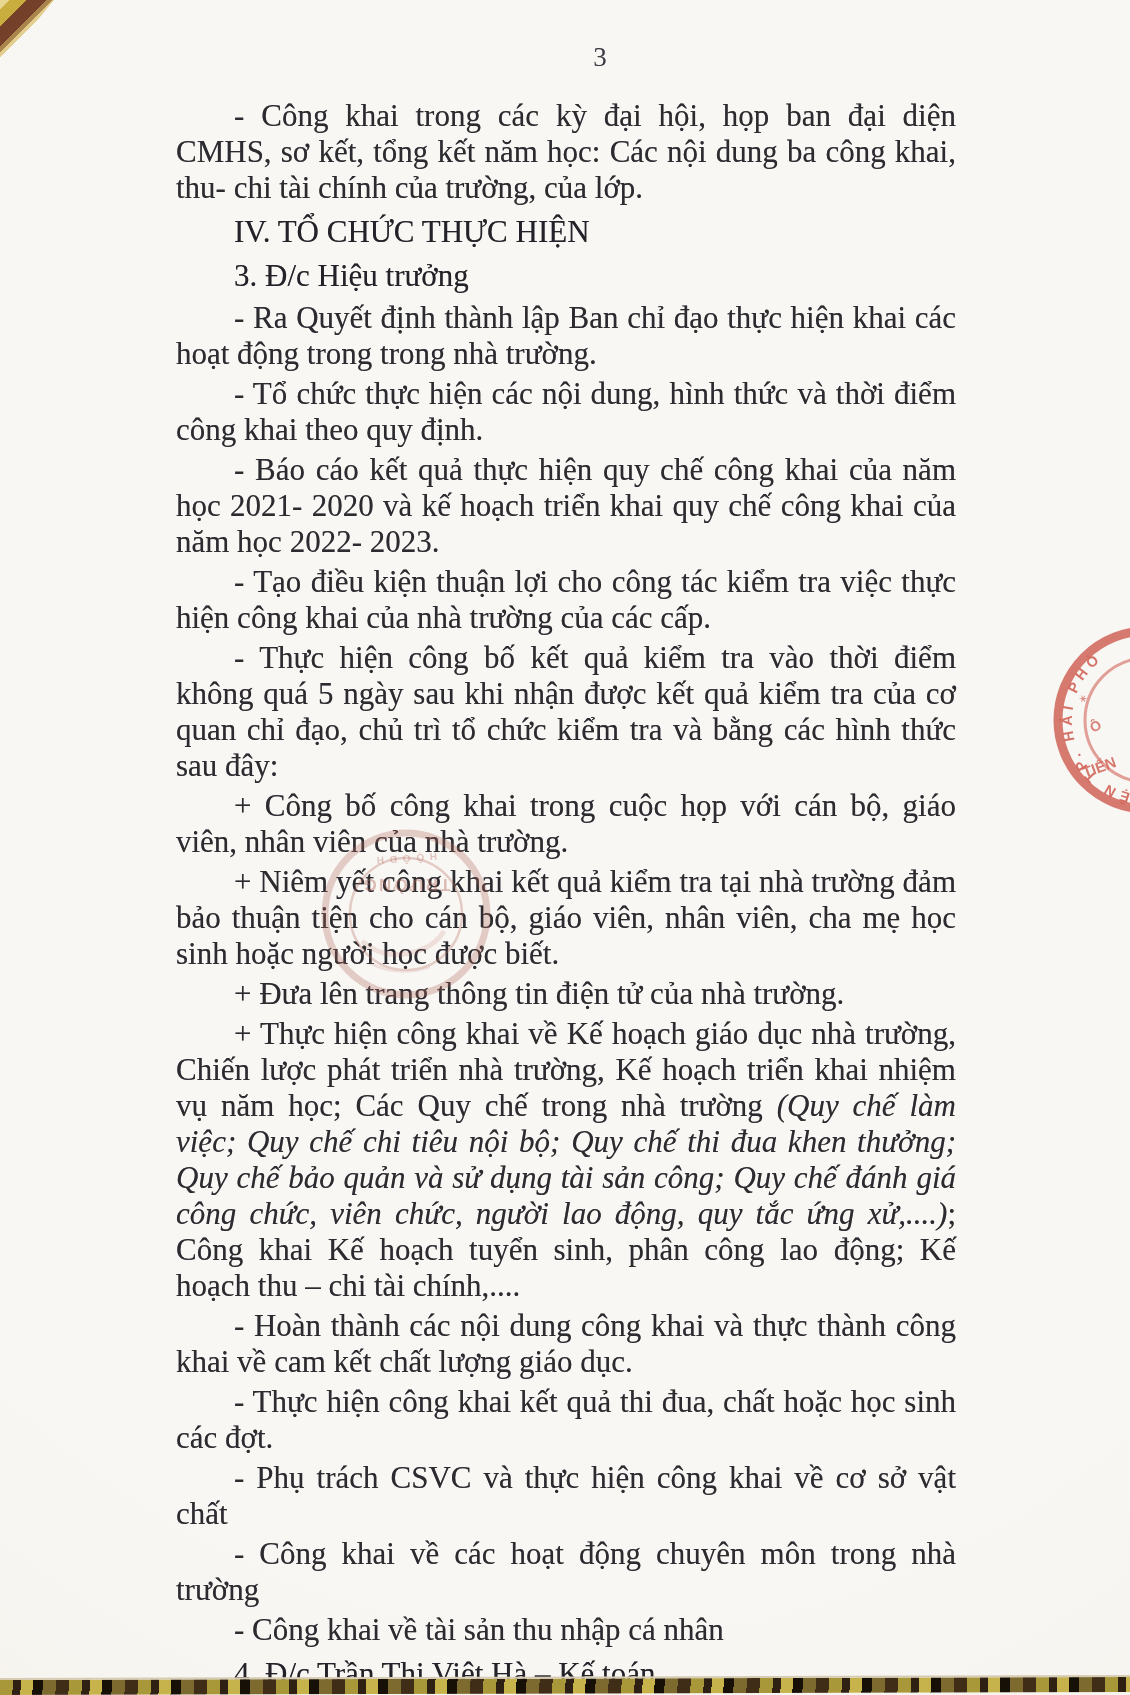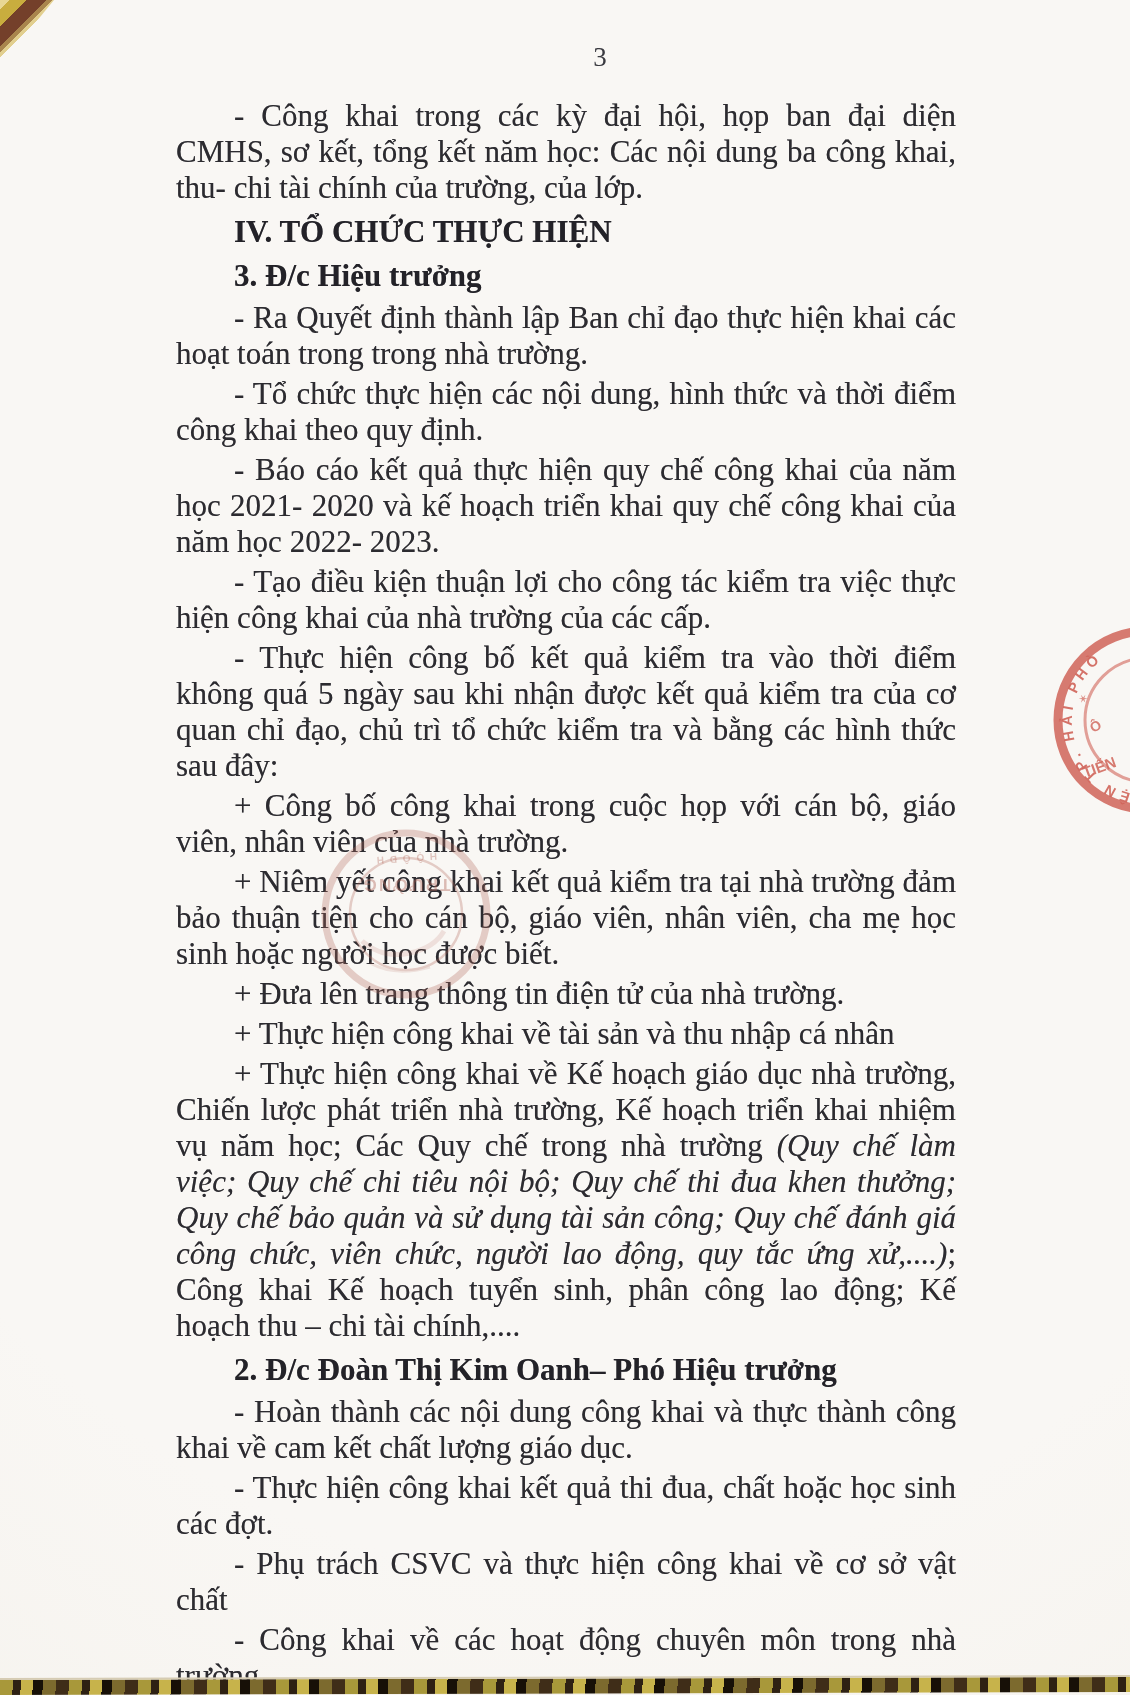--- a/index.html
+++ b/index.html
@@ -29,49 +29,47 @@
   .pagenum {
     position:absolute; top:42px; left:470px; width:260px; text-align:center;
     font-size:27px; color:#3a3a40;
   }
   .content {
     position:absolute; left:176px; top:98px; width:780px;
     color:#2c2b30; font-size:31px; line-height:36px; text-align:justify;
     text-shadow:0 0 0.6px rgba(44,43,48,0.5);
   }
   .content p { text-indent:58px; margin:0 0 4px 0; }
-  .content p.h { font-weight:bold; margin:8px 0 6px 0; color:#232228; }
+  .content p.h { font-weight:normal; margin:8px 0 6px 0; color:#232228; }
   .it { font-style:italic; }
   svg.stamp { position:absolute; pointer-events:none; }
   .stamp text { font-family:"Liberation Sans","DejaVu Sans",sans-serif; }
 </style>
 </head>
 <body>
 
 <div class="page">
 
   <div class="corner-fold"></div>
 
   <div class="pagenum">3</div>
 
   <div class="content">
     <p>- Công khai trong các kỳ đại hội, họp ban đại diện CMHS, sơ kết, tổng kết năm học: Các nội dung ba công khai, thu- chi tài chính của trường, của lớp.</p>
     <p class="h">IV. TỔ CHỨC THỰC HIỆN</p>
     <p class="h">3. Đ/c Hiệu trưởng</p>
-    <p>- Ra Quyết định thành lập Ban chỉ đạo thực hiện khai các hoạt toán trong trong nhà trường.</p>
+    <p>- Ra Quyết định thành lập Ban chỉ đạo thực hiện khai các hoạt động trong trong nhà trường.</p>
     <p>- Tổ chức thực hiện các nội dung, hình thức và thời điểm công khai theo quy định.</p>
     <p>- Báo cáo kết quả thực hiện quy chế công khai của năm học 2021- 2020 và kế hoạch triển khai quy chế công khai của năm học 2022- 2023.</p>
     <p>- Tạo điều kiện thuận lợi cho công tác kiểm tra việc thực hiện công khai của nhà trường của các cấp.</p>
     <p>- Thực hiện công bố kết quả kiểm tra vào thời điểm không quá 5 ngày sau khi nhận được kết quả kiểm tra của cơ quan chỉ đạo, chủ trì tổ chức kiểm tra và bằng các hình thức sau đây:</p>
     <p>+ Công bố công khai trong cuộc họp với cán bộ, giáo viên, nhân viên của nhà trường.</p>
     <p>+ Niêm yết công khai kết quả kiểm tra tại nhà trường đảm bảo thuận tiện cho cán bộ, giáo viên, nhân viên, cha mẹ học sinh hoặc người học được biết.</p>
     <p>+ Đưa lên trang thông tin điện tử của nhà trường.</p>
-    <p>+ Thực hiện công khai về tài sản và thu nhập cá nhân</p>
     <p><span>+ Thực hiện công khai về Kế hoạch giáo dục nhà trường, Chiến lược phát triển nhà trường, Kế hoạch triển khai nhiệm vụ năm học; Các Quy chế trong nhà trường </span><span class="it">(Quy chế làm việc; Quy chế chi tiêu nội bộ; Quy chế thi đua khen thưởng; Quy chế bảo quản và sử dụng tài sản công; Quy chế đánh giá công chức, viên chức, người lao động, quy tắc ứng xử,....)</span><span>; Công khai Kế hoạch tuyển sinh, phân công lao động; Kế hoạch thu – chi tài chính,....</span></p>
-    <p class="h">2. Đ/c Đoàn Thị Kim Oanh– Phó Hiệu trưởng</p>
     <p>- Hoàn thành các nội dung công khai và thực thành công khai về cam kết chất lượng giáo dục.</p>
     <p>- Thực hiện công khai kết quả thi đua, chất hoặc học sinh các đợt.</p>
     <p>- Phụ trách CSVC và thực hiện công khai về cơ sở vật chất</p>
     <p>- Công khai về các hoạt động chuyên môn trong nhà trường</p>
     <p>- Công khai về tài sản thu nhập cá nhân</p>
     <p class="h">4. Đ/c Trần Thị Việt Hà – Kế toán</p>
   </div>
 
   <svg class="stamp" style="left:310px; top:823px;" width="190" height="190" viewBox="0 0 190 190">
     <g fill="none" stroke="#b2685b" opacity="0.30">

